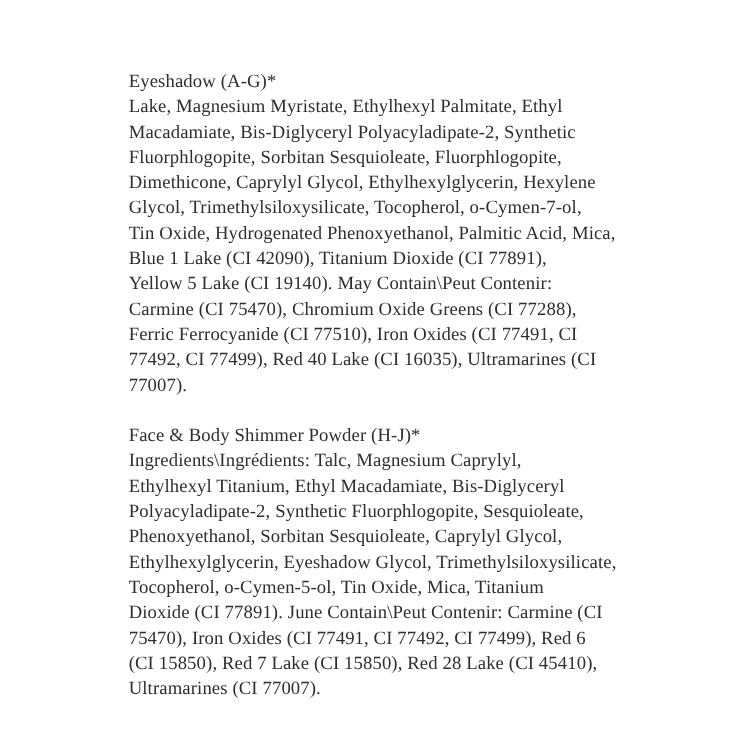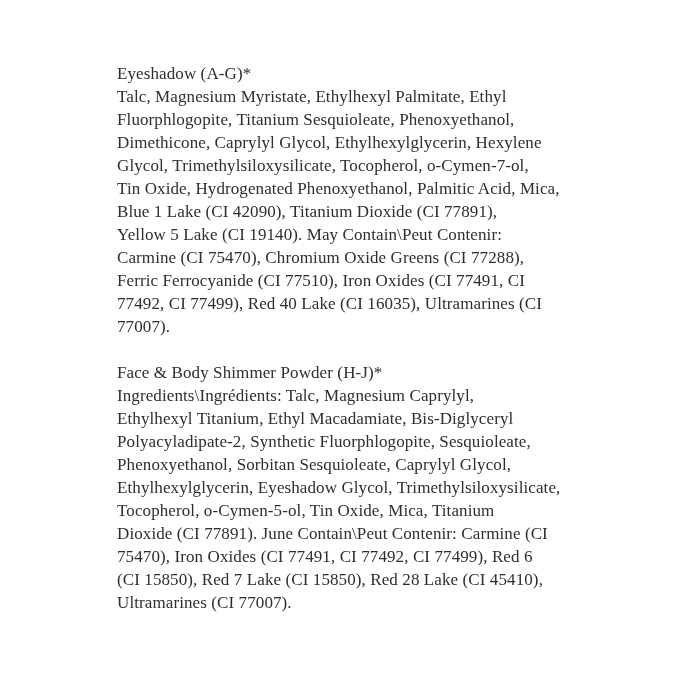--- a/index.html
+++ b/index.html
@@ -32,22 +32,23 @@
     font-weight: 400;
   }
 </style>
 </head>
 <body>
 
 <div class="text-block">
 
   <div class="section">
     <div class="heading">Eyeshadow (A-G)*</div>
-    <div class="line">Talc, Magnesium Myristate, Ethylhexyl Palmitate, Ethyl</div>
-    <div class="line">Fluorphlogopite, Titanium Sesquioleate, Phenoxyethanol,</div>
+    <div class="line">Lake, Magnesium Myristate, Ethylhexyl Palmitate, Ethyl</div>
+    <div class="line">Macadamiate, Bis-Diglyceryl Polyacyladipate-2, Synthetic</div>
+    <div class="line">Fluorphlogopite, Sorbitan Sesquioleate, Fluorphlogopite,</div>
     <div class="line">Dimethicone, Caprylyl Glycol, Ethylhexylglycerin, Hexylene</div>
     <div class="line">Glycol, Trimethylsiloxysilicate, Tocopherol, o-Cymen-7-ol,</div>
     <div class="line">Tin Oxide, Hydrogenated Phenoxyethanol, Palmitic Acid, Mica,</div>
     <div class="line">Blue 1 Lake (CI 42090), Titanium Dioxide (CI 77891),</div>
     <div class="line">Yellow 5 Lake (CI 19140). May Contain\Peut Contenir:</div>
     <div class="line">Carmine (CI 75470), Chromium Oxide Greens (CI 77288),</div>
     <div class="line">Ferric Ferrocyanide (CI 77510), Iron Oxides (CI 77491, CI</div>
     <div class="line">77492, CI 77499), Red 40 Lake (CI 16035), Ultramarines (CI</div>
     <div class="line">77007).</div>
   </div>

